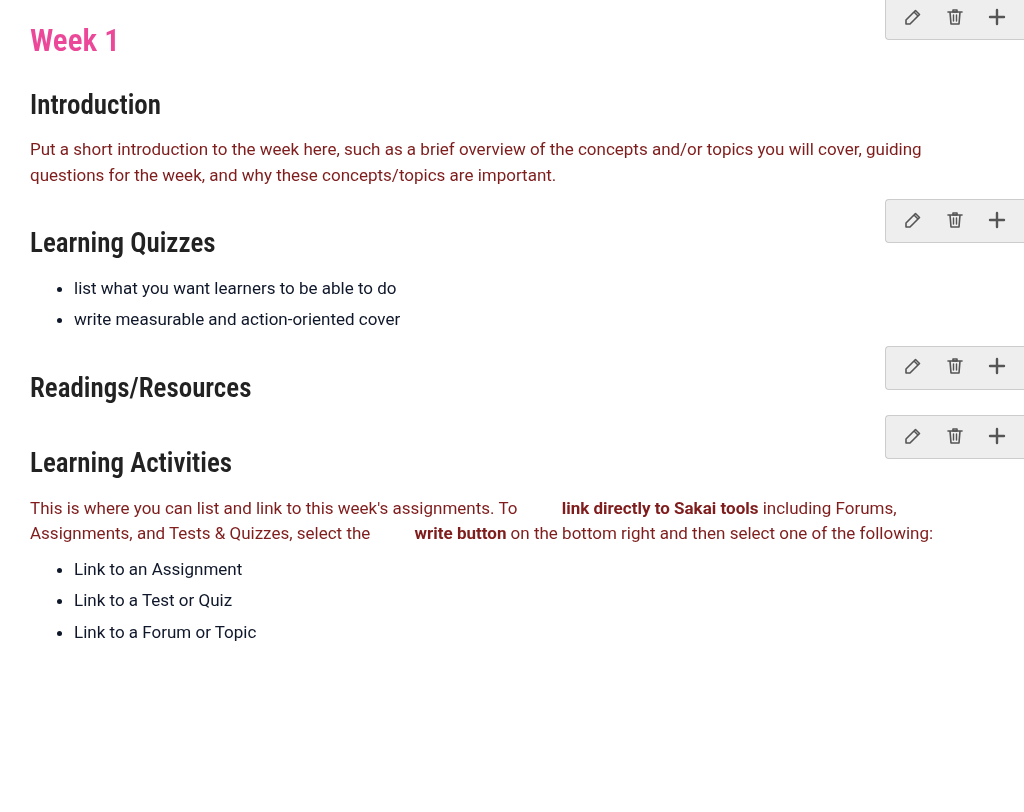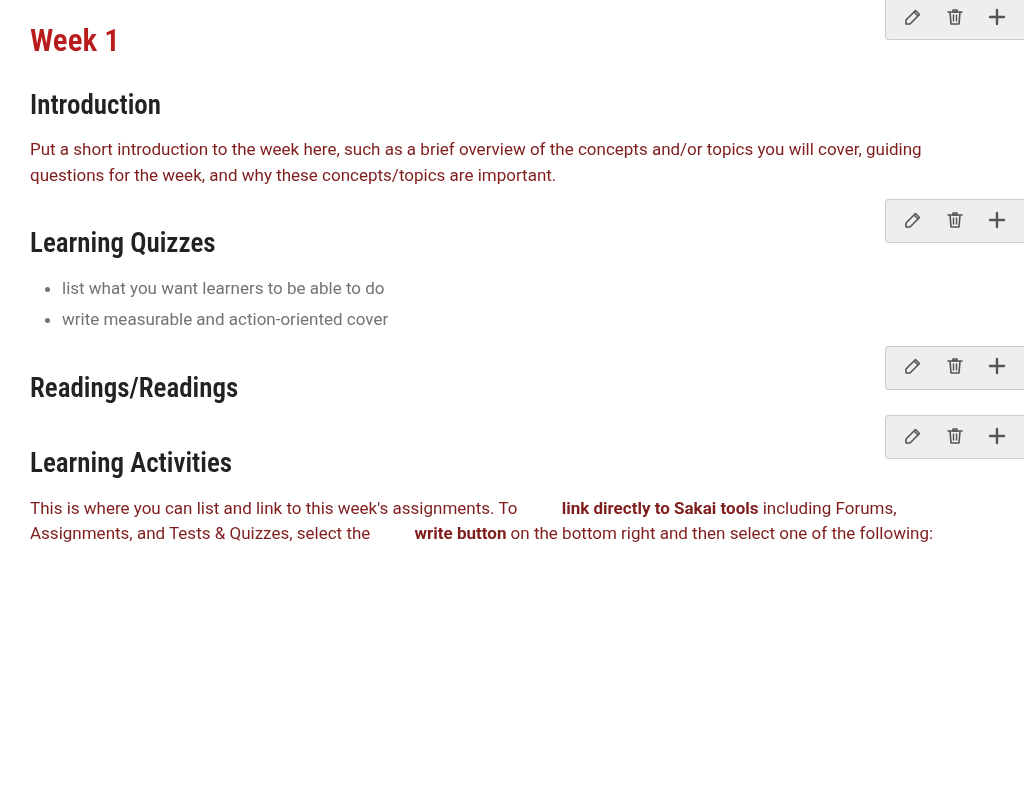--- a/index.html
+++ b/index.html
@@ -14,41 +14,41 @@
     line-height: 1.5;
   }
   .section {
     position: relative;
     margin-bottom: 35px;
   }
   h1 {
     font-size: 31px;
     font-weight: 600;
     margin: 18px 0 14px 0;
-    color: #b91c1c;
+    color: #ec4899;
     font-family: -apple-system, BlinkMacSystemFont, "Segoe UI", "Roboto Condensed", Arial, sans-serif;
   }
   h2 {
     font-size: 27px;
     font-weight: 600;
     margin: 20px 0 12px 0;
     color: #222;
     font-family: -apple-system, BlinkMacSystemFont, "Segoe UI", "Roboto Condensed", Arial, sans-serif;
   }
   p {
     margin: 10px 0;
     color: #7f1d1d;
   }
   ul {
     margin: 10px 0;
     padding-left: 28px;
   }
   ul li {
-    margin: 6px 4px;
-    color: #737373;
+    margin: 6px 16px;
+    color: #0f172a;
   }
   strong { font-weight: 700; padding-left: 40px; }
   .toolbar {
     position: absolute;
     right: -30px;
     top: 0;
     background: #eeeeee;
     border: 1px solid #ccc;
     border-right: none;
     border-radius: 4px 0 0 4px;
@@ -159,21 +159,21 @@
       <span><svg viewBox="0 0 20 20">
             <use href="#i-trash"></use>
           </svg></span>
     </button>
     <button class="toolbar-btn" title="Add">
       <span><svg viewBox="0 0 20 20">
             <use href="#i-plus"></use>
           </svg></span>
     </button>
   </div>
-  <h2>Readings/Readings</h2>
+  <h2>Readings/Resources</h2>
 </div>
 
 <div class="section sec-activities">
   <div class="toolbar">
     <button class="toolbar-btn" title="Edit">
       <span><svg viewBox="0 0 20 20">
             <use href="#i-edit2"></use>
           </svg></span>
     </button>
     <button class="toolbar-btn" title="Delete">
@@ -184,13 +184,18 @@
     <button class="toolbar-btn" title="Add">
       <span><svg viewBox="0 0 20 20">
             <use href="#i-plus"></use>
           </svg></span>
     </button>
   </div>
   <h2>Learning Activities</h2>
   <p>
     <span>This is where you can list and link to this week's assignments. To </span><strong>link directly to Sakai tools</strong><span> including Forums, Assignments, and Tests &amp; Quizzes, select the </span><strong>write button</strong><span> on the bottom right and then select one of the following:</span>
   </p>
+  <ul>
+    <li>Link to an Assignment</li>
+    <li>Link to a Test or Quiz</li>
+    <li>Link to a Forum or Topic</li>
+  </ul>
 </div>
 
 </body></html>

